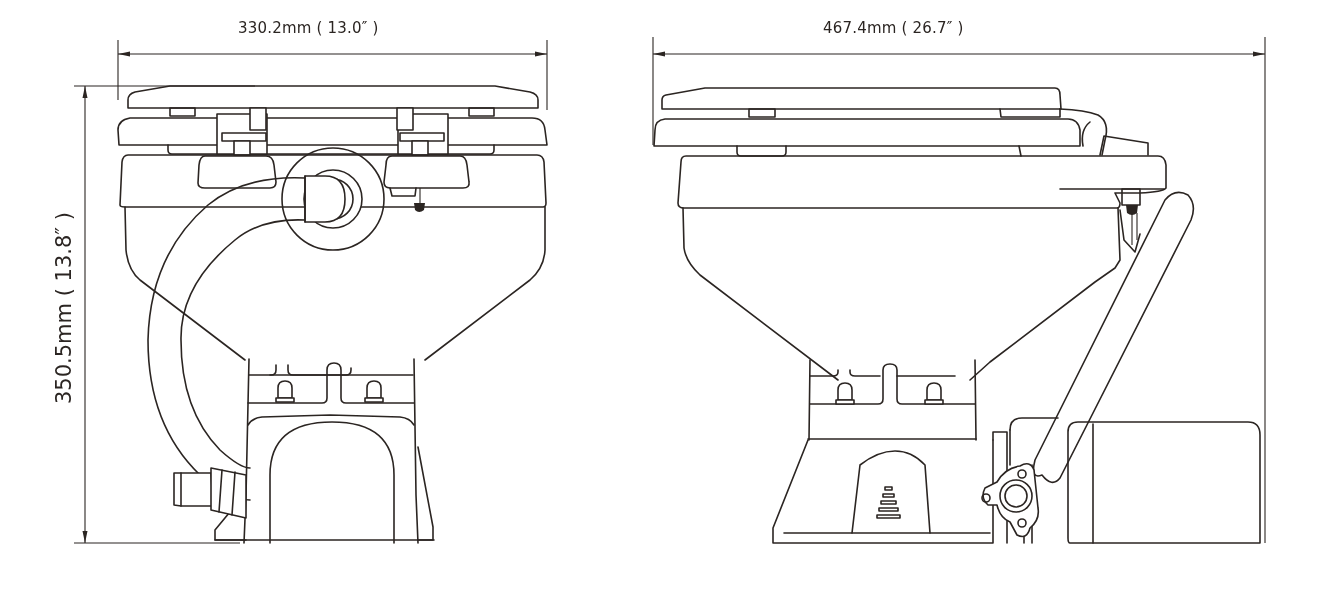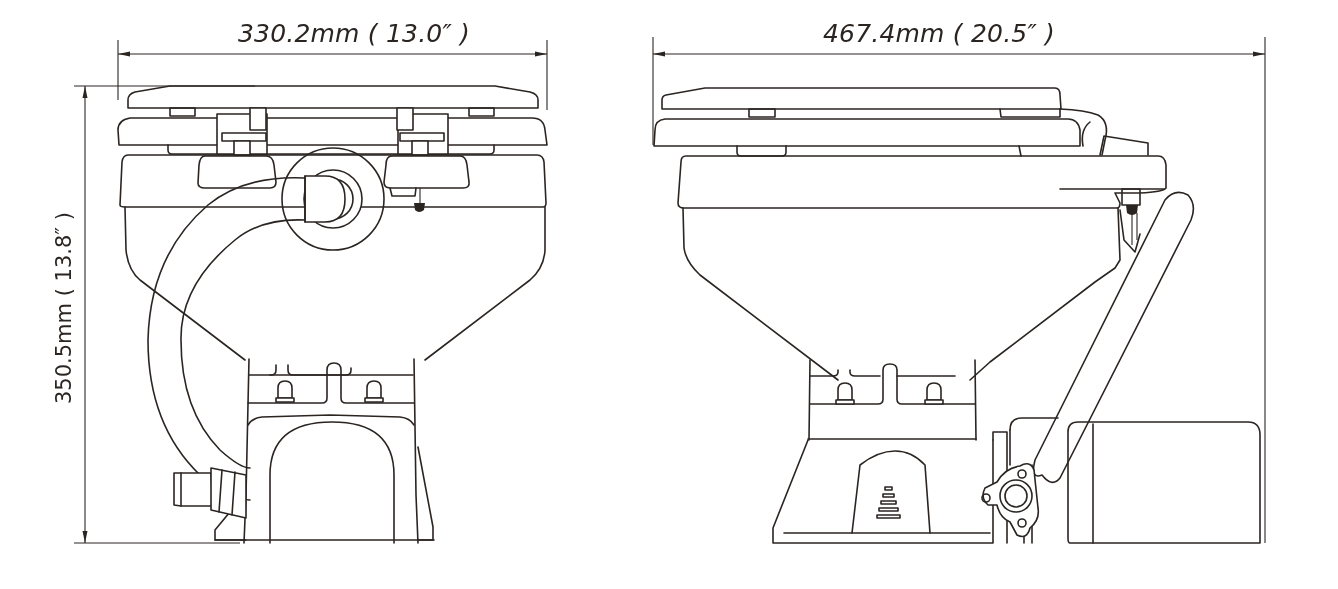--- a/index.html
+++ b/index.html
@@ -3,29 +3,29 @@
 <meta charset="utf-8">
 <style>
   html, body { margin:0; padding:0; background:#ffffff; }
   body { width:1338px; height:589px; position:relative; overflow:hidden;
          font-family:"DejaVu Sans", sans-serif; }
   svg { position:absolute; left:0; top:0; }
   .ln { fill:none; stroke:#2b2522; stroke-width:1.6; stroke-linejoin:round; stroke-linecap:round; }
   .thin { fill:none; stroke:#2b2522; stroke-width:1.1; }
   .fillw { fill:#ffffff; stroke:#2b2522; stroke-width:1.6; stroke-linejoin:round; }
   .dark { fill:#2b2522; }
-  .dimtext { position:absolute; font-size:25px; color:#2b2522; white-space:nowrap; letter-spacing:0.2px;font-style:italic; }
+  .dimtext { position:absolute; font-size:15px; color:#2b2522; white-space:nowrap; letter-spacing:0.2px; }
   .vtext { position:absolute; font-size:21px; color:#2b2522; white-space:nowrap;
            transform-origin:left top; transform:rotate(-90deg); }
 </style>
 </head>
 <body>
 
 <div class="dimtext" style="left:238px; top:19px;">330.2mm ( 13.0″ )</div>
-<div class="dimtext" style="left:823px; top:19px;">467.4mm ( 20.5″ )</div>
+<div class="dimtext" style="left:823px; top:19px;">467.4mm ( 26.7″ )</div>
 <div class="vtext" style="left:52px; top:404px;">350.5mm ( 13.8″ )</div>
 
 <svg width="1338" height="589" viewBox="0 0 1338 589">
 
   <g>
     <line class="thin" x1="118" y1="40" x2="118" y2="100"></line>
     <line class="thin" x1="547" y1="40" x2="547" y2="110"></line>
     <line class="thin" x1="118" y1="54" x2="547" y2="54"></line>
     <path class="dark" d="M118 54 L130 51.5 L130 56.5 Z"></path>
     <path class="dark" d="M547 54 L535 51.5 L535 56.5 Z"></path>

